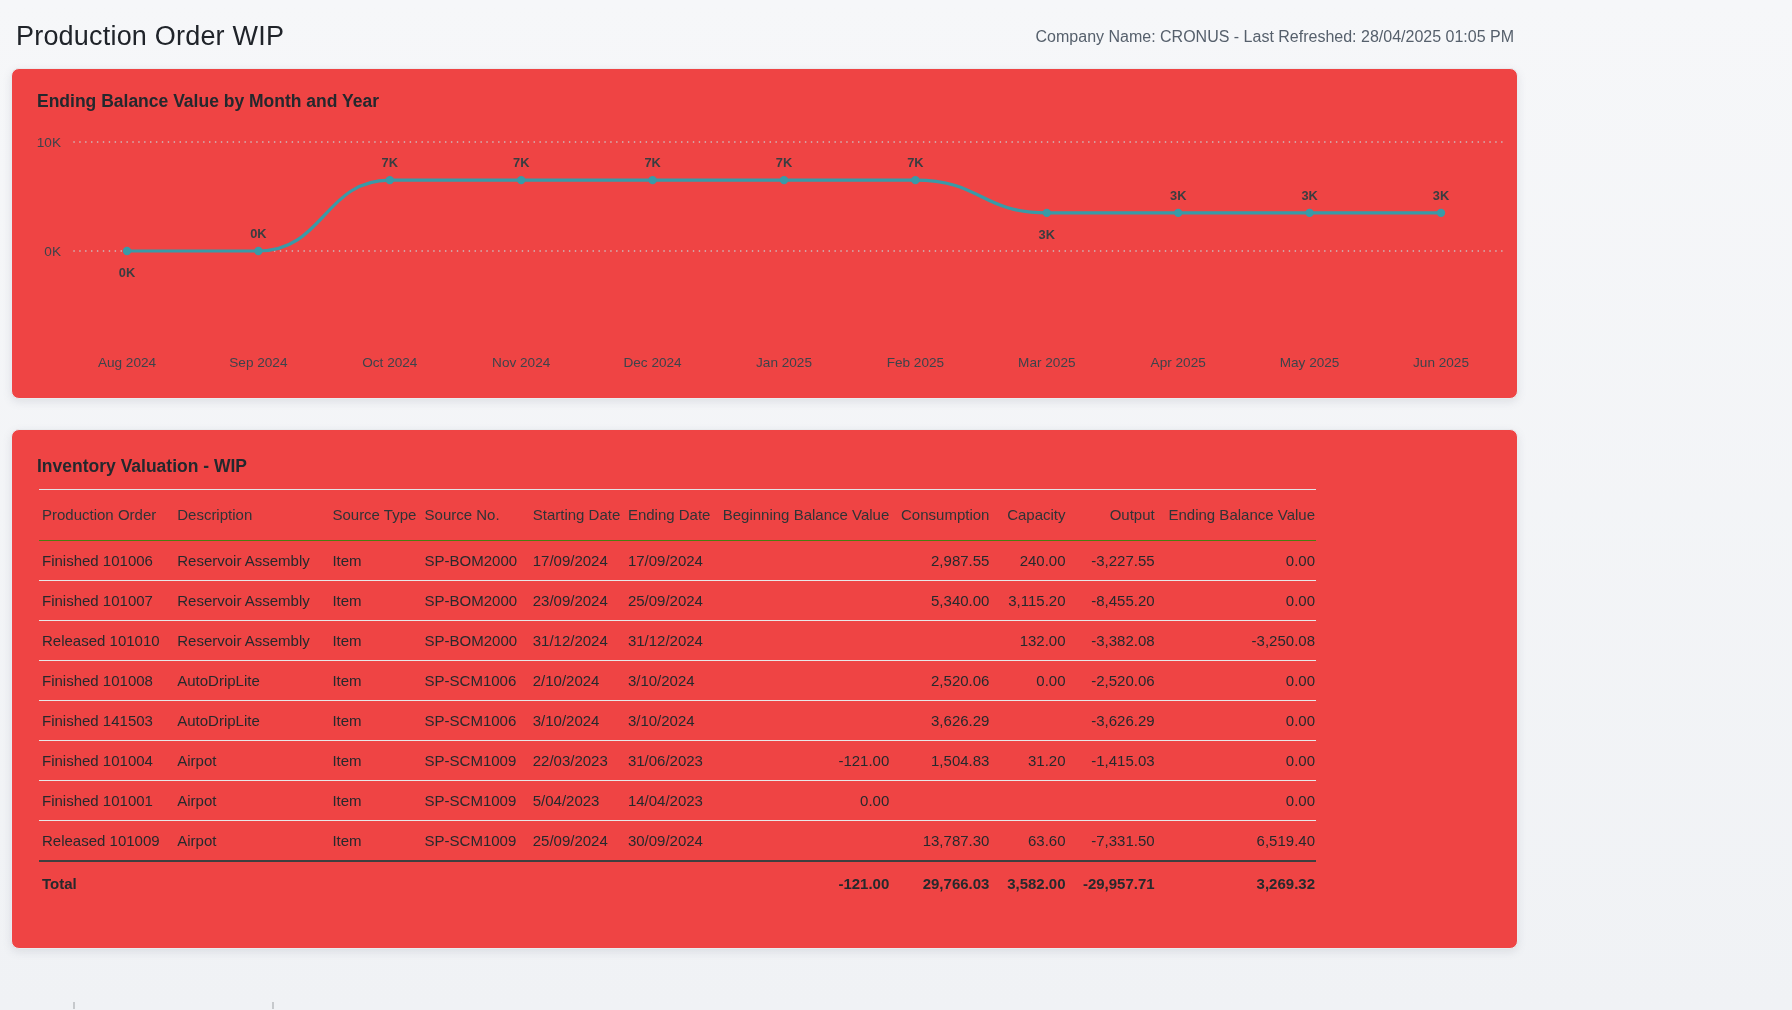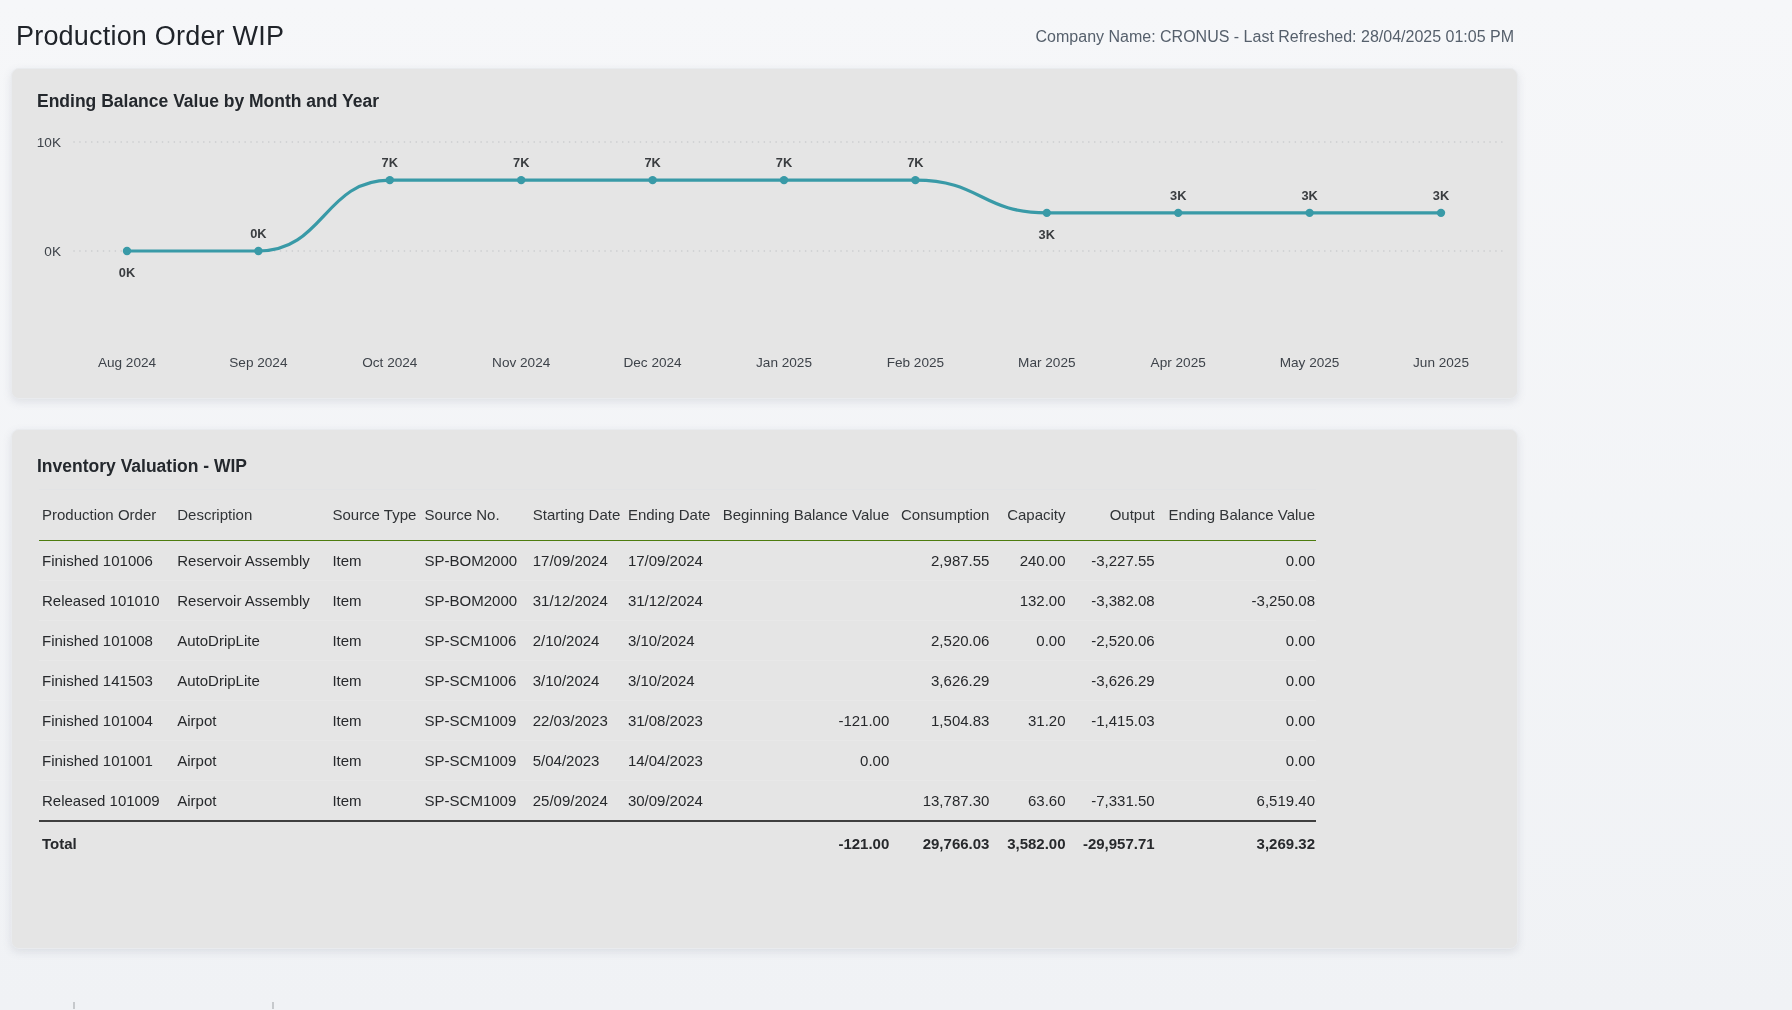--- a/index.html
+++ b/index.html
@@ -11,21 +11,21 @@
     font-family:"Liberation Sans", sans-serif;
   }
   .content { position:absolute; left:11px; top:0; width:1507px; }
 
   
   .page-header { display:flex; justify-content:space-between; align-items:center; padding:21px 4px 0 5px; height:52px; }
   .page-title { margin:0; font-size:27px; font-weight:400; color:#20242a; letter-spacing:.2px; }
   .company-info { font-size:16px; color:#56606c; }
 
   
-  .card { background:#e5e5e5; border:1px solid #e9ebee; border-radius:8px;
+  .card { background:#ef4444; border:1px solid #e9ebee; border-radius:8px;
           box-shadow:0 3px 9px rgba(110,120,135,.16); }
   .chart-card { position:relative; height:331px; margin-top:16px; }
   .chart-title { position:absolute; left:25px; top:22px; margin:0; font-size:17.5px; font-weight:700; color:#24282d; }
   .chart-card svg { position:absolute; left:0; top:0; width:1507px; height:331px; display:block; }
 
   svg text { font-family:"Liberation Sans", sans-serif; }
   .gridline { stroke:#c9cbcd; stroke-width:1.6; stroke-dasharray:0.1 5.8; stroke-linecap:round; }
   .series-line { fill:none; stroke-width:3.2; stroke-linecap:round; }
   .ytick, .xtick { font-size:13.6px; fill:#3e434a; }
   .dlabel { font-size:12.8px; font-weight:600; fill:#3a3d40; }
@@ -137,20 +137,33 @@
             <td class="left">SP-BOM2000</td>
             <td class="left">17/09/2024</td>
             <td class="left">17/09/2024</td>
             <td class="right"></td>
             <td class="right">2,987.55</td>
             <td class="right">240.00</td>
             <td class="right">-3,227.55</td>
             <td class="right">0.00</td>
           </tr>
           <tr>
+            <td class="left">Finished 101007</td>
+            <td class="left">Reservoir Assembly</td>
+            <td class="left">Item</td>
+            <td class="left">SP-BOM2000</td>
+            <td class="left">23/09/2024</td>
+            <td class="left">25/09/2024</td>
+            <td class="right"></td>
+            <td class="right">5,340.00</td>
+            <td class="right">3,115.20</td>
+            <td class="right">-8,455.20</td>
+            <td class="right">0.00</td>
+          </tr>
+          <tr>
             <td class="left">Released 101010</td>
             <td class="left">Reservoir Assembly</td>
             <td class="left">Item</td>
             <td class="left">SP-BOM2000</td>
             <td class="left">31/12/2024</td>
             <td class="left">31/12/2024</td>
             <td class="right"></td>
             <td class="right"></td>
             <td class="right">132.00</td>
             <td class="right">-3,382.08</td>
@@ -181,21 +194,21 @@
             <td class="right"></td>
             <td class="right">-3,626.29</td>
             <td class="right">0.00</td>
           </tr>
           <tr>
             <td class="left">Finished 101004</td>
             <td class="left">Airpot</td>
             <td class="left">Item</td>
             <td class="left">SP-SCM1009</td>
             <td class="left">22/03/2023</td>
-            <td class="left">31/08/2023</td>
+            <td class="left">31/06/2023</td>
             <td class="right">-121.00</td>
             <td class="right">1,504.83</td>
             <td class="right">31.20</td>
             <td class="right">-1,415.03</td>
             <td class="right">0.00</td>
           </tr>
           <tr>
             <td class="left">Finished 101001</td>
             <td class="left">Airpot</td>
             <td class="left">Item</td>

